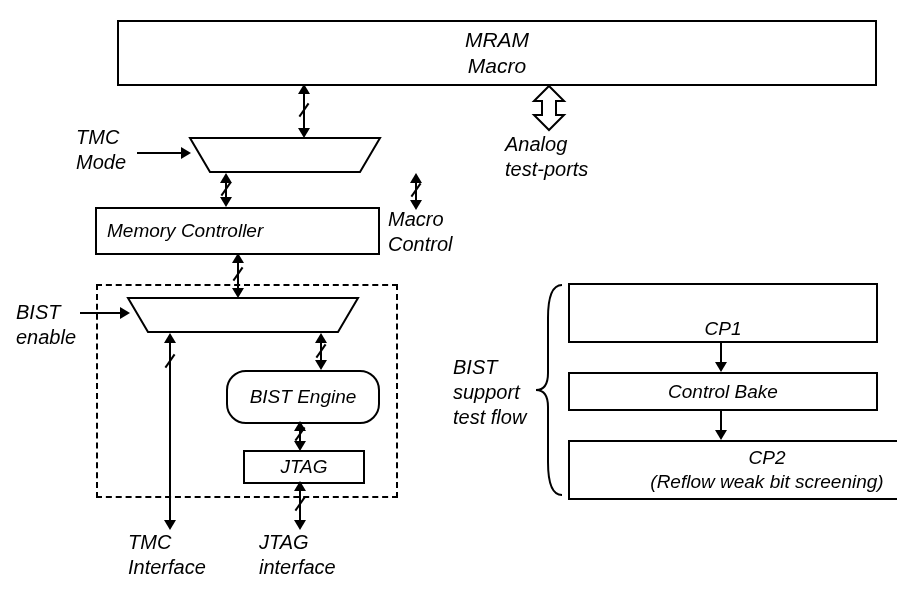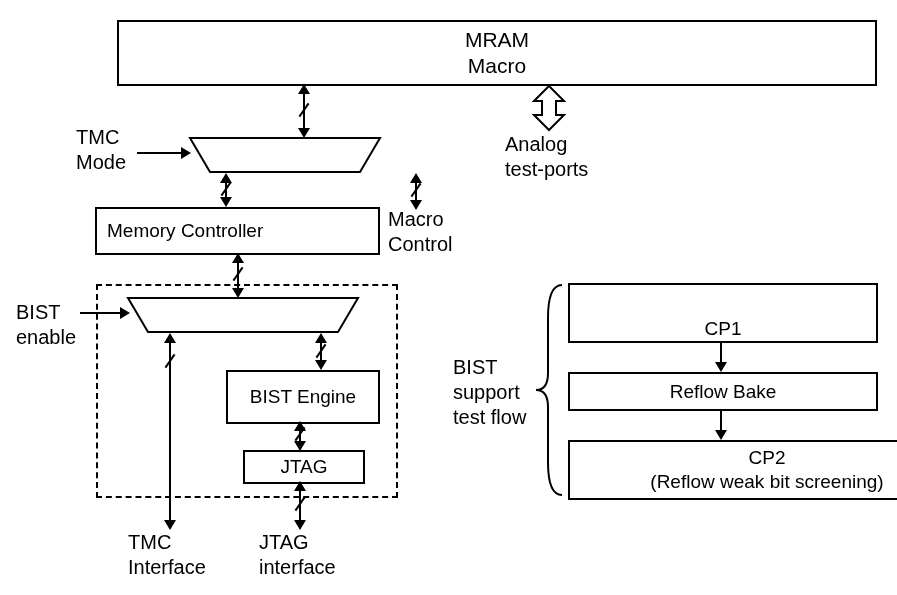--- a/index.html
+++ b/index.html
@@ -1,16 +1,16 @@
 <!DOCTYPE html>
 <html><head>
 <meta charset="utf-8">
 <style>
   html, body { margin:0; padding:0; background:#fff; font-family:"Arial", sans-serif; }
-  .stage { position:relative; width:897px; height:595px; }
+  .stage { position:relative; width:897px; height:595px;font-style:italic; }
 
   .box {
     position:absolute; background:#fff; border:2px solid #000;
     display:flex; align-items:center; justify-content:center;
     text-align:center; line-height:1.25;
   }
   .label {
     position:absolute; text-align:left; line-height:1.25;
     font-size:20px;
   }
@@ -49,35 +49,35 @@
   <div class="box" style="left:95px; top:207px; width:271px; height:44px; font-size:19px; justify-content:flex-start; padding-left:10px;">
     <span>Memory Controller</span>
   </div>
 
   <div class="dashed-box" style="left:96px; top:284px; width:298px; height:210px;"></div>
 
   <svg style="left:128px; top:298px;" width="230" height="34">
     <polygon points="0,0 230,0 210,34 20,34" fill="#fff" stroke="#000" stroke-width="2"></polygon>
   </svg>
 
-  <div class="box" style="left:226px; top:370px; width:150px; height:50px; font-size:19px;">
+  <div class="box" style="left:226px; top:370px; width:150px; height:50px; font-size:19px;border-radius:20px;">
     <span>BIST Engine</span>
   </div>
 
   <div class="box" style="left:243px; top:450px; width:118px; height:30px; font-size:19px;">
     <span>JTAG</span>
   </div>
 
   <div class="box" style="left:568px; top:283px; width:306px; height:56px; font-size:19px;align-items:flex-end;">
     <div>
       <span>CP1</span><br>
     </div>
   </div>
   <div class="box" style="left:568px; top:372px; width:306px; height:35px; font-size:19px;">
-    <span>Reflow Bake</span>
+    <span>Control Bake</span>
   </div>
   <div class="box" style="left:568px; top:440px; width:306px; height:56px; font-size:19px;padding-left:44px;">
     <div>
       <span>CP2</span><br>
       <span>(Reflow weak bit screening)</span>
     </div>
   </div>
 
   <div class="label" style="left:76px; top:125px;">
     <span>TMC</span><br>

